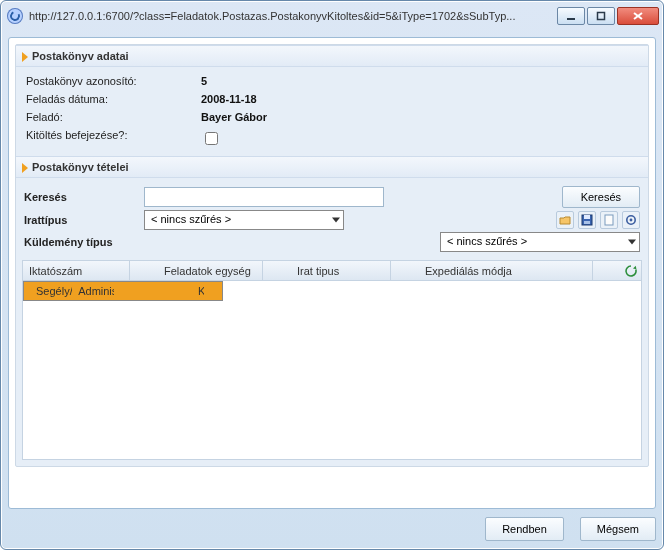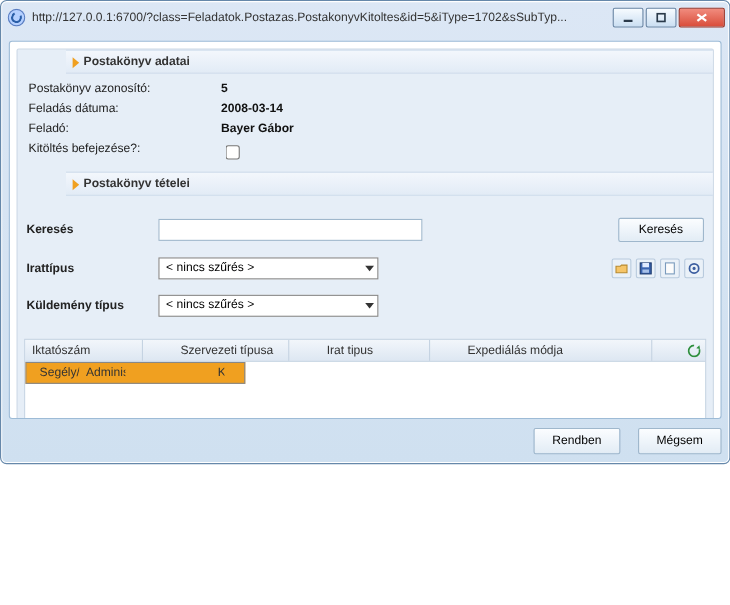--- a/index.html
+++ b/index.html
@@ -1,42 +1,42 @@
 <!DOCTYPE html>
 <html><head>
 <meta charset="utf-8">
 <style>
   * { box-sizing: border-box; font-family: Tahoma, Verdana, Arial, sans-serif; font-size: 11px; }
   html, body { margin: 0; padding: 0; }
   body { background: #fff; width: 664px; height: 550px; overflow: hidden; }
 
   
-  .window-frame { width: 664px; height: 422px; background: linear-gradient(#dce7f5,#cfe0f0); border: 1px solid #6688aa; border-radius: 6px; box-shadow: inset 0 0 0 1px #fff; position: relative; }
+  .window-frame { width: 664px; height: 550px; background: linear-gradient(#dce7f5,#cfe0f0); border: 1px solid #6688aa; border-radius: 6px; box-shadow: inset 0 0 0 1px #fff; position: relative; }
   .titlebar { height: 30px; display: flex; align-items: center; padding: 0 4px 0 6px; }
   .favicon { width: 16px; height: 16px; background: #b5d0ff; border-radius: 50%; position: relative; margin-right: 6px; box-shadow: inset 0 0 0 1px #5a7dbf; }
   .favicon:before { content:""; position:absolute; inset:3px; border: 2px solid #2a5fa8; border-radius:50%; border-top-color: transparent; transform: rotate(20deg);}
   .addr { flex:1; color:#333; overflow:hidden; white-space:nowrap; text-overflow:ellipsis; }
   .win-btns { display:flex; gap:2px; margin-left:auto; }
   .win-btn { width:28px; height:18px; border:1px solid #6b87a5; border-radius:2px; background: linear-gradient(#f7fbff,#cbdff2); display:flex; align-items:center; justify-content:center; cursor:default; }
   .win-btn.close { width:42px; background: linear-gradient(#f18c7e,#d94d3b); border-color:#9b3224; }
   .win-btn svg { display:block; }
 
   
   .client { position:absolute; left:7px; right:7px; top:36px; bottom:40px; background:#fff; border:1px solid #9dbbd6; border-radius:3px; overflow:hidden; }
   .inner { background:#e6eef7; border:1px solid #cdd9e6; margin:6px; border-radius:2px; }
 
-  .section-hdr { background: linear-gradient(#f3f7fc,#e2ebf6); border-top:1px solid #cfdcec; border-bottom:1px solid #cfdcec; padding:4px 6px; font-weight:bold; color:#333; display:flex; align-items:flex-end; gap:4px;margin-left:44px; }
+  .section-hdr { background: linear-gradient(#f3f7fc,#e2ebf6); border-top:1px solid #cfdcec; border-bottom:1px solid #cfdcec; padding:4px 6px; font-weight:bold; color:#333; display:flex; align-items:flex-end; gap:4px; }
   .tri { width:0;height:0;border-top:5px solid transparent;border-bottom:5px solid transparent;border-left:6px solid #f0a020; display:inline-block;}
   .kv { display:grid; grid-template-columns: 175px 1fr; row-gap:6px; padding:8px 10px; font-size:12px; }
   .kv .lbl { color:#222; }
   .kv .val { font-weight:bold; color:#111; }
   input[type="checkbox"].chk { width:13px; height:13px; }
 
   .filter-block { padding:6px 8px; }
-  .f-row { display:flex; align-items:center; margin:14px 0; }
+  .f-row { display:flex; align-items:center; margin:2px 0;justify-content:space-between; }
   .f-row .flabel { width:120px; font-weight:bold; color:#222; }
   .text-input { height:20px; border:1px solid #9fb7cc; background:#fff; padding:1px 4px; }
   .text-input.search { width:240px; }
   .sel { position:relative; width:200px; height:20px; border:1px solid #888; background:#fff; padding:2px 18px 2px 6px; font-style: normal; }
   .sel-v { }
   .sel .arrow { position:absolute; right:3px; top:50%; transform:translateY(-50%); width:0;height:0;border-left:4px solid transparent;border-right:4px solid transparent;border-top:5px solid #333;}
   .right-btn { margin-left:auto; }
   .btn { height:22px; border:1px solid #9fb7cc; background: linear-gradient(#fbfdff,#e2ecf5); border-radius:2px; padding:2px 18px; cursor:default; }
   .toolbar-icons { display:flex; gap:4px; margin-left:auto; }
   .ticon { width:18px; height:18px; border:1px solid #b8cadd; background:#eaf1f8; border-radius:2px; display:flex; align-items:center; justify-content:center; }
@@ -88,21 +88,21 @@
     <div class="inner">
 
       <div class="section-hdr">
         <span class="tri"></span>
         <span>Postakönyv adatai</span>
       </div>
       <div class="kv">
         <div class="lbl">Postakönyv azonosító:</div>
         <div class="val">5</div>
         <div class="lbl">Feladás dátuma:</div>
-        <div class="val">2008-03-14</div>
+        <div class="val">2008-11-18</div>
         <div class="lbl">Feladó:</div>
         <div class="val">Bayer Gábor</div>
         <div class="lbl">Kitöltés befejezése?:</div>
         <div><input type="checkbox" class="chk" style=""></div>
       </div>
 
       <div class="section-hdr">
         <span class="tri"></span>
         <span>Postakönyv tételei</span>
       </div>
@@ -144,21 +144,21 @@
         </div>
         <div class="f-row">
           <div class="flabel">Küldemény típus</div>
           <div class="sel"><span class="sel-v">&lt; nincs szűrés &gt;</span><span class="arrow"></span></div>
         </div>
       </div>
 
       <div class="grid">
         <div class="grid-hd">
           <div class="col c1">Iktatószám</div>
-          <div class="col c2">Szervezeti típusa</div>
+          <div class="col c2">Feladatok egység</div>
           <div class="col c3">Irat tipus</div>
           <div class="col c5">Expediálás módja</div>
           <div class="refresh">
               <svg width="12" height="12">
                 <path d="M6 1a5 5 0 1 0 4.8 3.5" fill="none" stroke="#2e8f3d" stroke-width="1.6"></path>
                 <path d="M10.8 0.8l0.6 3.4-3.4-0.6z" fill="#2e8f3d"></path>
               </svg>
             </div>
         </div>
         <div class="grid-body">

